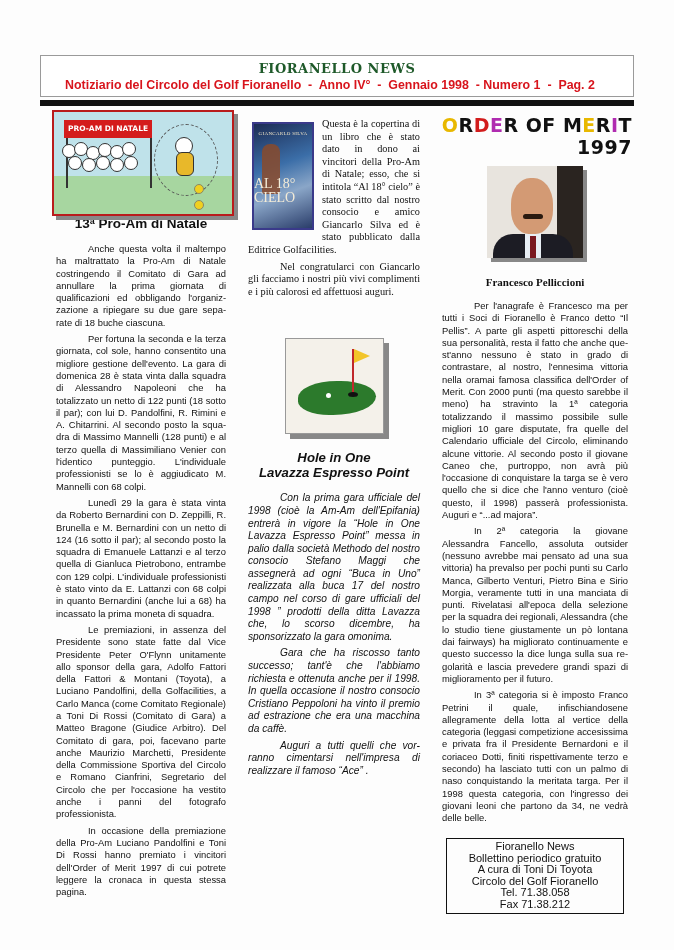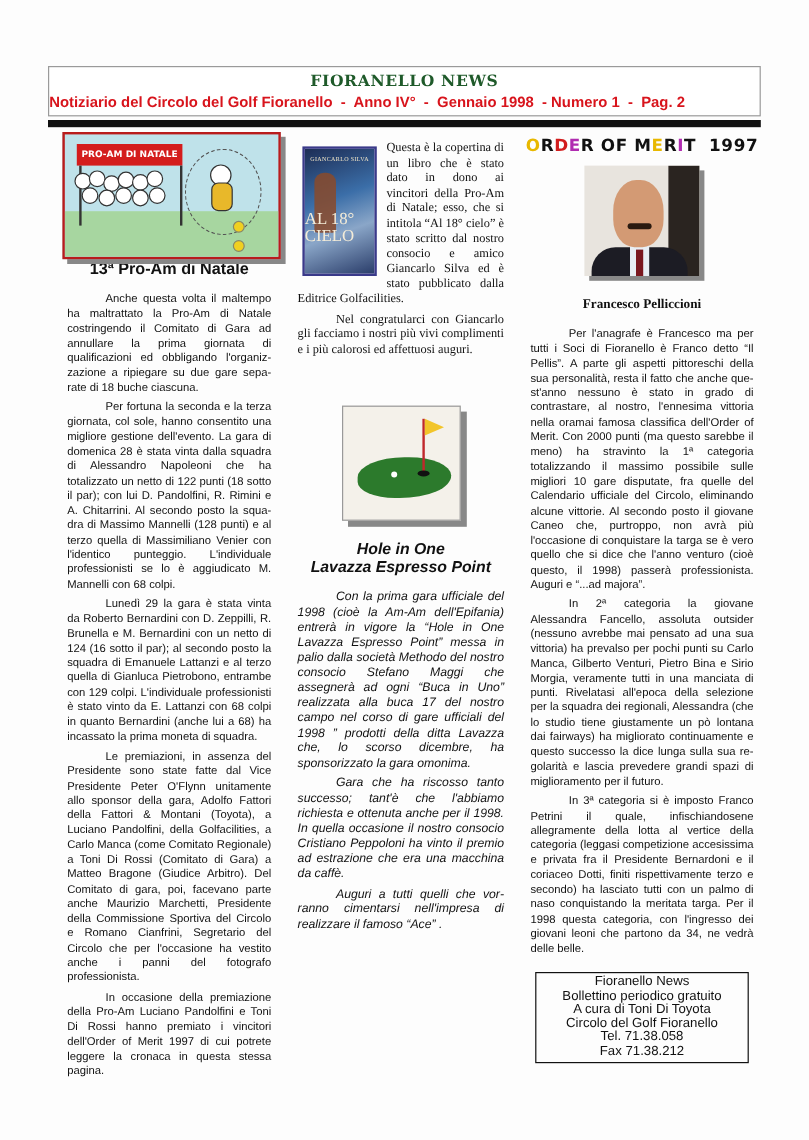--- a/index.html
+++ b/index.html
@@ -5,21 +5,21 @@
   html, body { margin: 0; padding: 0; background: #ffffff; }
   body { width: 674px; height: 950px; position: relative; overflow: hidden; }
   .page { position: absolute; left: 0; top: 0; width: 674px; height: 950px; background: #fdfdfd; }
 
   
   .masthead { position: absolute; left: 40px; top: 55px; width: 594px; height: 42px;
     border: 1px solid #9a9a9a; background: #fff; box-sizing: border-box; }
   .masthead .title { position: absolute; left: 0; right: 0; top: 5px; text-align: center;
     font-family: "DejaVu Serif", serif; font-weight: bold; font-size: 13px; color: #1f5a2a;
     letter-spacing: 0.5px; }
-  .masthead .subtitle { position: absolute; left: 0; right: 14px; top: 22px; text-align: left;
+  .masthead .subtitle { position: absolute; left: 0; right: 14px; top: 22px; text-align: center;
     font-family: "Liberation Sans", sans-serif; font-weight: bold; font-size: 12.4px; color: #d8141c;
     white-space: pre; }
   .rule { position: absolute; left: 40px; top: 100px; width: 594px; height: 6px; background: #111; }
 
   
   .col { position: absolute; }
   .sans { font-family: Liberation Sans, sans-serif; font-size: 9.4px; line-height: 12.3px; color: #111; text-align: justify; }
   .serif { font-family: "Liberation Serif", serif; font-size: 10.3px; line-height: 12.6px; color: #111; text-align: justify; }
   .italic { font-style: italic; }
   p { margin: 4px; text-indent: 32px; hyphens: manual; }
@@ -51,21 +51,21 @@
   .flag-img .green { position: absolute; left: 12px; top: 42px; width: 78px; height: 34px; background: #2c7a2c; border-radius: 50% 45% 55% 40%; }
   .flag-img .pole { position: absolute; left: 66px; top: 10px; width: 2px; height: 44px; background: #c0282c; }
   .flag-img .pennant { position: absolute; left: 68px; top: 10px; width: 0; height: 0; border-top: 7px solid transparent; border-bottom: 7px solid transparent; border-left: 16px solid #f2c52a; }
   .flag-img .hole { position: absolute; left: 62px; top: 53px; width: 10px; height: 5px; border-radius: 50%; background: #111; }
   .flag-img .gball { position: absolute; left: 40px; top: 54px; width: 5px; height: 5px; border-radius: 50%; background: #fff; }
   .h-hole { margin-top: 16px; text-align: center; font-family: "Liberation Sans", sans-serif; font-weight: bold; font-style: italic; font-size: 13.2px; line-height: 15px; color: #111; }
   .col-mid .itext { margin-top: 12px; }
 
   
   .col-right { left: 438px; top: 114px; width: 194px; }
-  .oom { text-align: center; font-family: "DejaVu Sans", sans-serif; font-weight: bold; font-size: 14px; letter-spacing: 0.5px; color: #111; }
+  .oom { text-align: right; font-family: "DejaVu Sans", sans-serif; font-weight: bold; font-size: 19px; letter-spacing: 0.5px; color: #111; }
   .oom .dot-r { color: #d21c1c; } .oom .dot-y { color: #e8b800; } .oom .dot-p { color: #b02cb0; }
   .photo { position: relative; width: 96px; height: 92px; margin: 8px auto 0 auto; background: #e8e4de; box-shadow: 4px 4px 0 #888; overflow: hidden; }
   .photo .dark { position: absolute; right: 0; top: 0; width: 26px; height: 92px; background: #2a2420; }
   .photo .face { position: absolute; left: 24px; top: 12px; width: 42px; height: 56px; border-radius: 46% 46% 42% 42%; background: #d39a74; }
   .photo .mustache { position: absolute; left: 36px; top: 48px; width: 20px; height: 5px; border-radius: 3px; background: #2a1a10; }
   .photo .suit { position: absolute; left: 6px; top: 68px; width: 80px; height: 30px; background: #1c1c24; border-radius: 20px 20px 0 0; }
   .photo .shirt { position: absolute; left: 38px; top: 66px; width: 16px; height: 26px; background: #e8eef4; }
   .photo .tie { position: absolute; left: 43px; top: 70px; width: 6px; height: 22px; background: #7a1820; }
   .caption { margin-top: 18px; text-align: center; font-family: "Liberation Serif", serif; font-weight: bold; font-size: 11px; color: #111; }
   .col-right .text { margin-top: 12px; }

